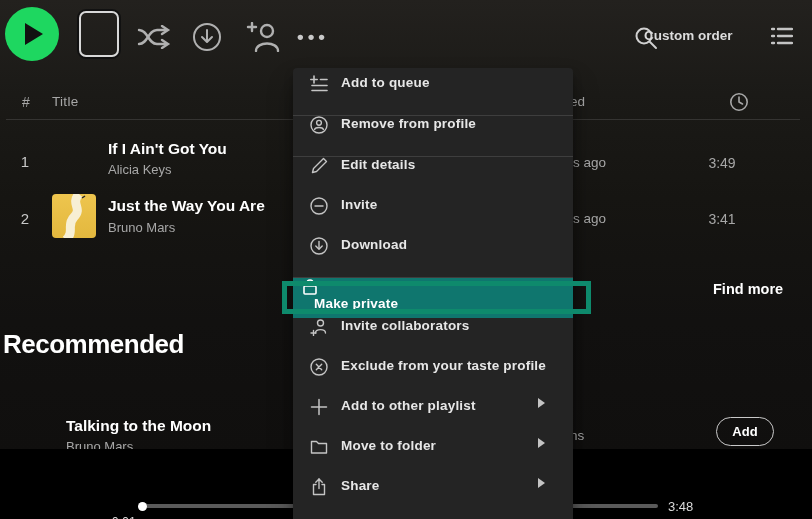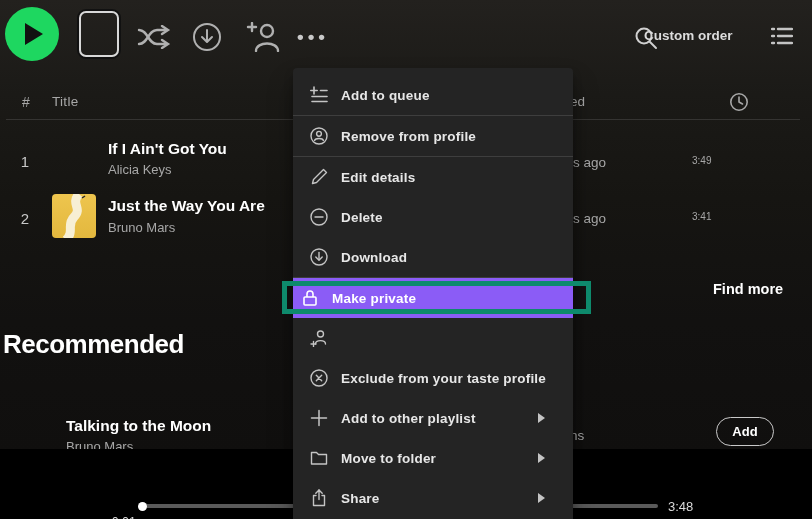--- a/index.html
+++ b/index.html
@@ -44,21 +44,21 @@
   .a1{left:52px;top:137px;width:44px;height:44px;}
   .a2{left:52px;top:194px;width:44px;height:44px;}
   .art-bruno{background:linear-gradient(180deg,#eec54e 0%,#e3b83e 100%);position:relative;}
   .art-bruno svg{position:absolute;left:0;top:0;}
   .t-title{font-size:15.5px;font-weight:700;color:#fff;white-space:nowrap;cursor:pointer;}
   .t-artist{font-size:13px;color:#a7a7a7;white-space:nowrap;cursor:pointer;}
   .tt1{left:108px;top:140px;} .ta1{left:108px;top:162px;}
   .tt2{left:108px;top:197px;} .ta2{left:108px;top:220px;}
   .frag-ago{font-size:13.5px;color:#a7a7a7;}
   .g1{left:573px;top:155px;} .g2{left:573px;top:211px;}
-  .dur{font-size:10px;color:#a7a7a7;width:60px;text-align:left;}
+  .dur{font-size:14px;color:#a7a7a7;width:60px;text-align:center;}
   .d1{left:692px;top:155px;} .d2{left:692px;top:211px;}
   .find-more{left:713px;top:281px;font-size:14.5px;font-weight:700;color:#fff;cursor:pointer;}
 
   
   .rec-title{left:3px;top:329px;font-size:26px;font-weight:800;color:#fff;letter-spacing:-.5px;}
   .rec-sub{left:4px;top:364px;font-size:14px;color:#a7a7a7;}
   .rec-art{left:13px;top:410px;width:40px;height:40px;}
   .rec-t{left:66px;top:417px;font-size:15.5px;font-weight:700;color:#fff;cursor:pointer;}
   .rec-a{left:66px;top:439px;font-size:13px;color:#a7a7a7;cursor:pointer;}
   .frag-ns{left:570px;top:428px;font-size:13.5px;color:#a7a7a7;}
@@ -69,24 +69,24 @@
   
   .player{left:0;top:449px;width:812px;height:70px;background:#000;z-index:20;}
   .p-elapsed{left:100px;top:503px;width:36px;text-align:right;font-size:12.5px;color:#d9d9d9;z-index:21;margin-top:12px;}
   .p-dot{left:138px;top:502px;width:9px;height:9px;border-radius:50%;background:#fff;z-index:22;cursor:pointer;}
   .p-line{left:145px;top:504px;width:513px;height:4px;border-radius:2px;background:#5a5a5a;z-index:21;cursor:pointer;}
   .p-total{left:660px;top:499px;font-size:13px;color:#d9d9d9;z-index:21;margin-left:8px;}
 
   
   .menu{left:293px;top:68px;width:280px;height:462px;background:#242424;border-radius:4px;z-index:40;
         box-shadow:0 16px 24px rgba(0,0,0,.35),0 6px 8px rgba(0,0,0,.25);padding-top:7px;box-sizing:border-box;}
-  .mi{height:40px;display:flex;align-items:center;padding:0 22px 0 17px;cursor:pointer;color:#e7e7e7;}
+  .mi{height:40px;display:flex;align-items:flex-start;padding:0 22px 0 17px;cursor:pointer;color:#e7e7e7;}
   .mi .mic{width:18px;height:18px;flex:0 0 18px;display:flex;align-items:center;justify-content:center;color:#c4c4c4;}
   .mi .mlab{margin-left:13px;font-size:13.5px;font-weight:600;letter-spacing:.2px;white-space:nowrap;}
-  .mi-hl{background:#8b5cf6;padding-left:8px;}
+  .mi-hl{background:#0f766e;padding-left:8px;flex-direction:column;}
   .mi-hl .mic{color:#fff;}
   .mi-hl .mlab{color:#fff;}
   .m-div{height:1px;background:rgba(255,255,255,0.12);}
   .sub-arrow{margin-left:auto;width:0;height:0;border-left:7px solid #c4c4c4;
              border-top:5px solid transparent;border-bottom:5px solid transparent;margin-right:6px;}
 
   
   .hl-box{left:282px;top:281px;width:309px;height:33px;border:5px solid #0e8a6c;box-sizing:border-box;
           z-index:60;pointer-events:none;}
 
@@ -230,21 +230,21 @@
       <span class="mlab">Edit details</span>
     </div>
 
     <div class="mi">
       <span class="mic">
         <svg width="18" height="18" viewBox="0 0 18 18" fill="none" stroke="currentColor" stroke-width="1.4">
           <circle cx="9" cy="9" r="8"></circle>
             <path d="M5 9 H13" stroke-linecap="round"></path>
         </svg>
       </span>
-      <span class="mlab">Delete</span>
+      <span class="mlab">Invite</span>
     </div>
 
     <div class="mi">
       <span class="mic">
         <svg width="18" height="18" viewBox="0 0 18 18" fill="none" stroke="currentColor" stroke-width="1.4">
           <circle cx="9" cy="9" r="8"></circle>
             <path d="M9 4.5 V11.5" stroke-linecap="round"></path>
             <path d="M5.8 9 L9 12.2 L12.2 9" stroke-linecap="round" stroke-linejoin="round"></path>
         </svg>
       </span>
@@ -263,20 +263,21 @@
     </div>
 
     <div class="mi">
       <span class="mic">
         <svg width="18" height="18" viewBox="0 0 18 18" fill="none" stroke="currentColor" stroke-width="1.4" stroke-linecap="round">
           <circle cx="10.5" cy="5" r="3"></circle>
             <path d="M5.5 15 C5.5 10.5 15.5 10.5 15.5 15"></path>
             <path d="M3.5 12.5 V17.5 M1 15 H6"></path>
         </svg>
       </span>
+      <span class="mlab">Invite collaborators</span>
     </div>
 
     <div class="mi">
       <span class="mic">
         <svg width="18" height="18" viewBox="0 0 18 18" fill="none" stroke="currentColor" stroke-width="1.4" stroke-linecap="round">
           <circle cx="9" cy="9" r="8"></circle>
             <path d="M6.3 6.3 L11.7 11.7 M11.7 6.3 L6.3 11.7"></path>
         </svg>
       </span>
       <span class="mlab">Exclude from your taste profile</span>

